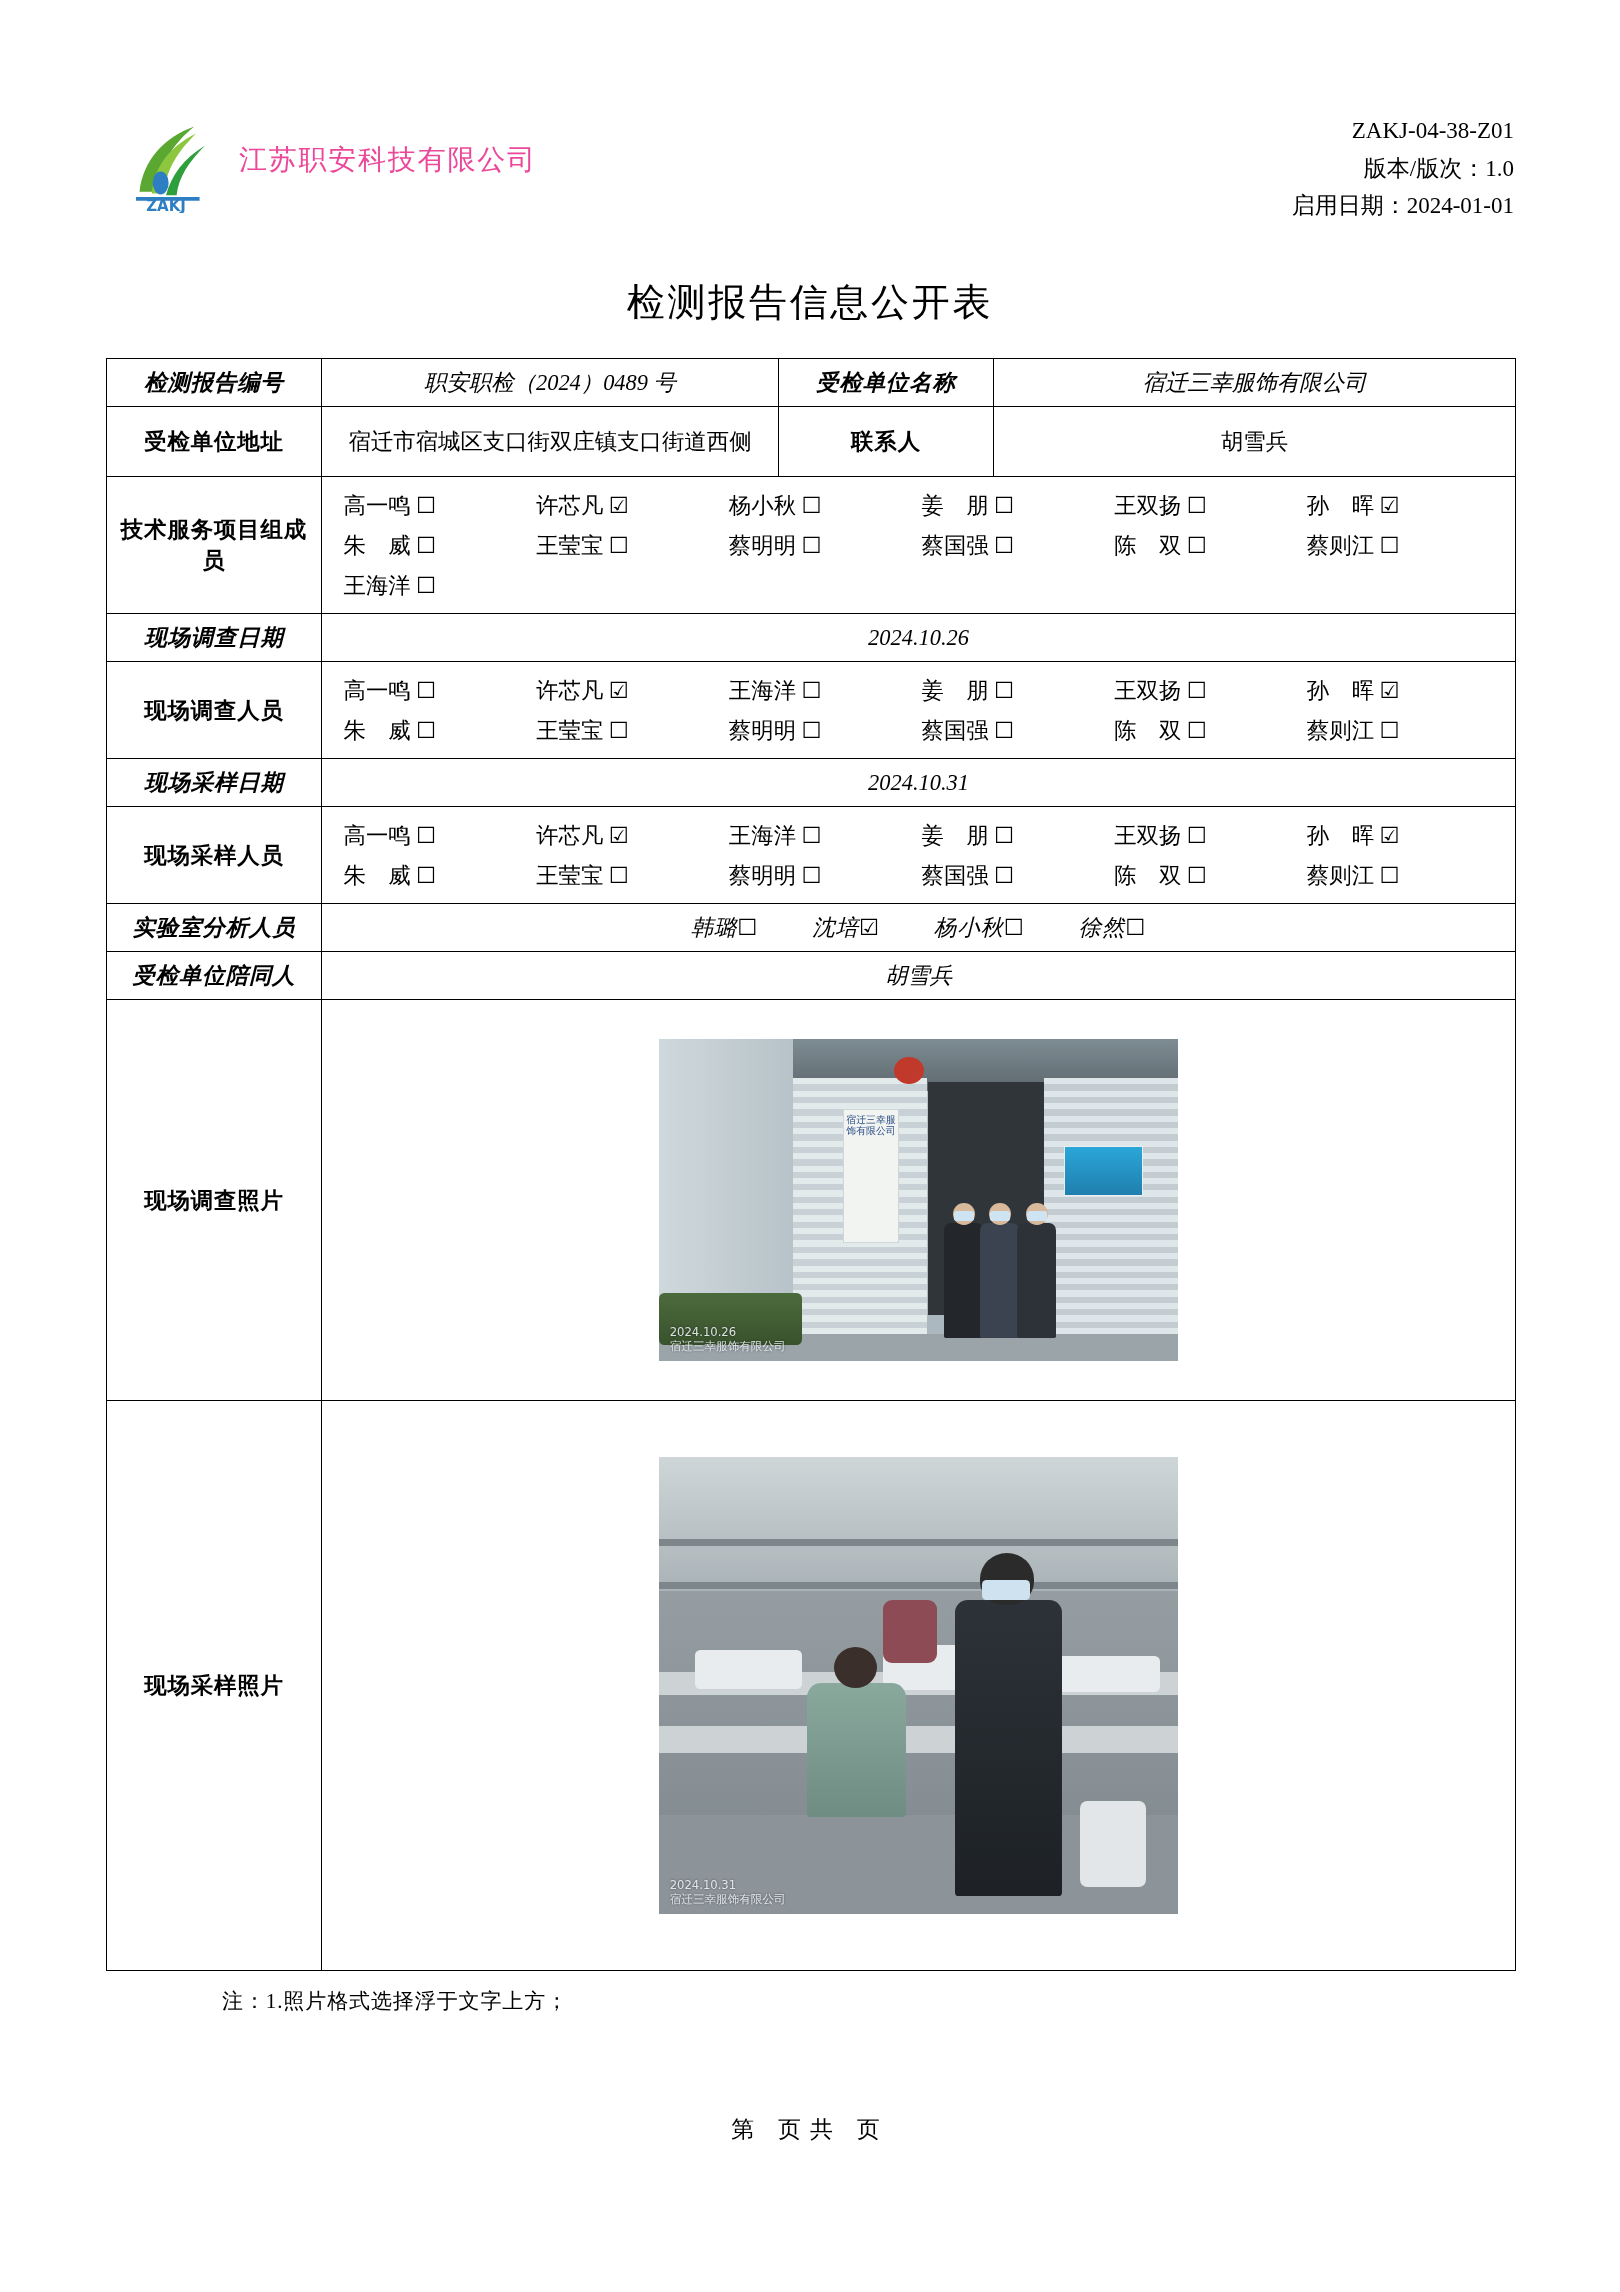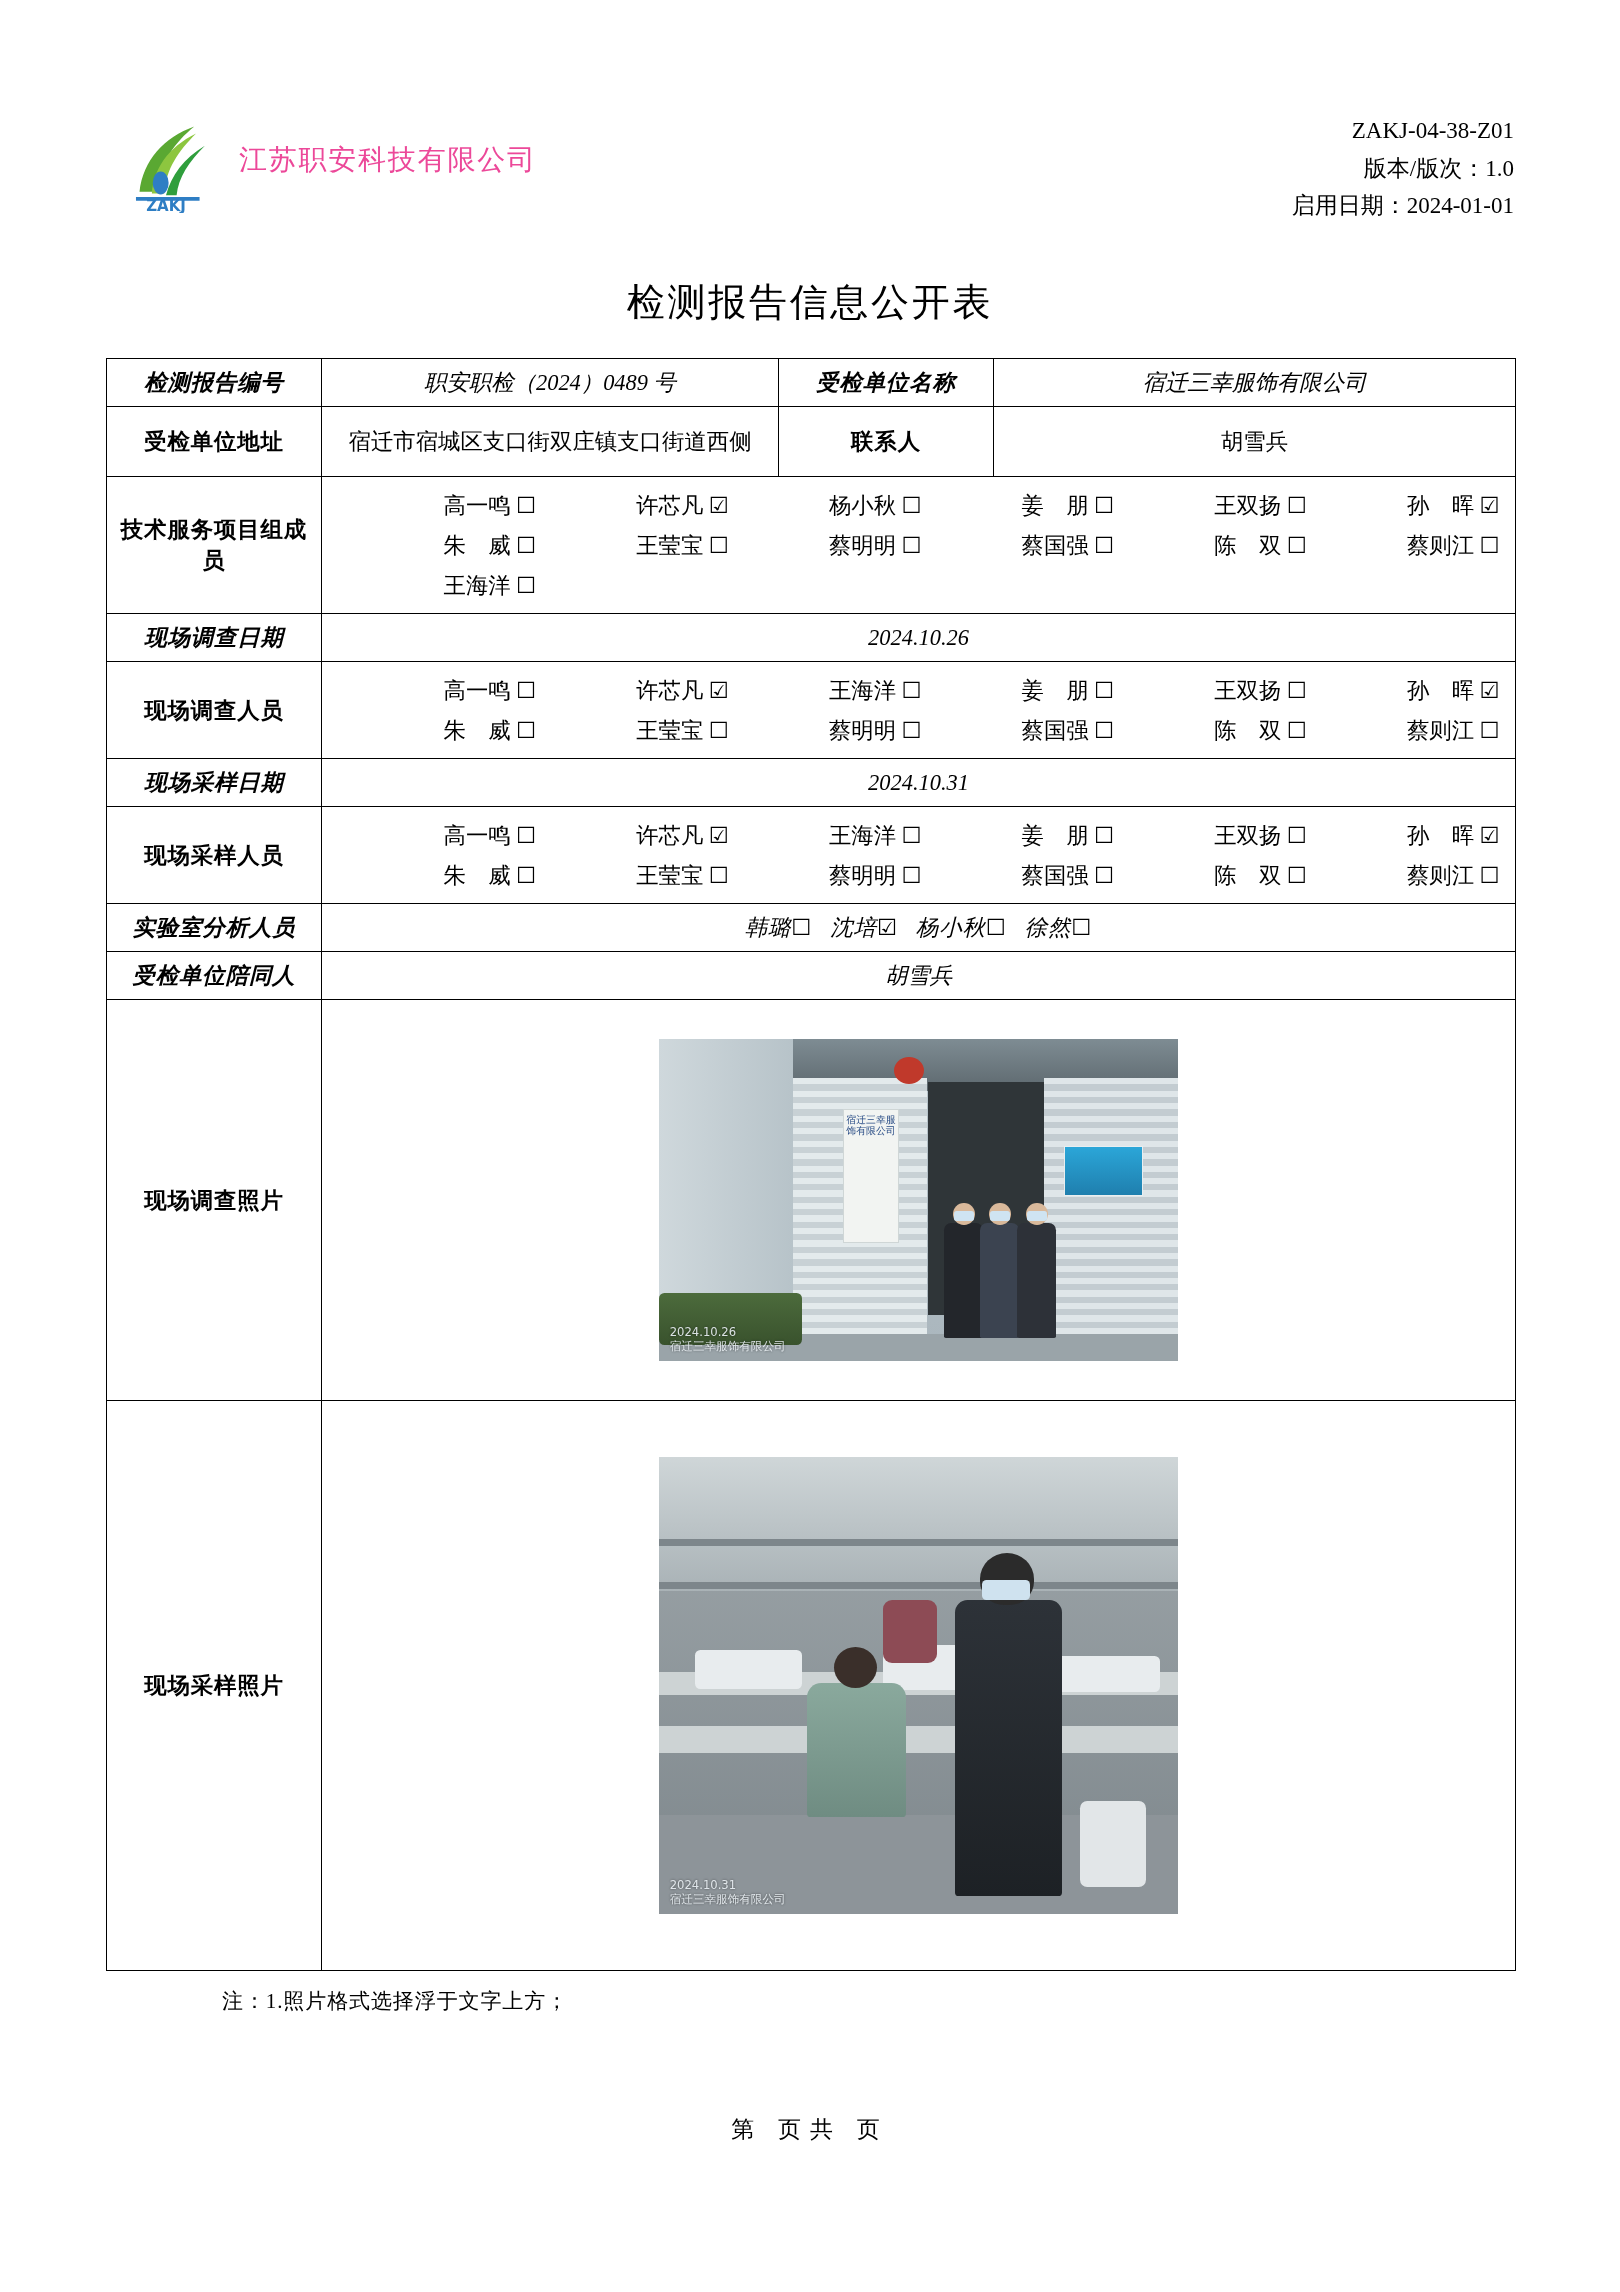--- a/index.html
+++ b/index.html
@@ -99,37 +99,36 @@
     row-gap: 9px;
   }
   .staff .cellname {
     width: 16.6%;
     box-sizing: border-box;
     font-size: 22.4px;
     white-space: nowrap;
     display: flex;
     align-items: center;
     gap: 5.4px;
-    justify-content: flex-end;
   }
   .nm {
     display: inline-block;
   }
   .box {
     font-family: "DejaVu Sans", sans-serif;
     font-size: 22.4px;
     line-height: 1;
   }
 
   .lab-list {
     text-align: center;
     font-size: 22.4px;
     letter-spacing: 0.9px;
   }
-  .lab-list .item { margin: 0 9px; white-space: nowrap; text-align: right; }
+  .lab-list .item { margin: 0 27px; white-space: nowrap; text-align: right; }
 
   
   .photo-cell {
     height: 385px;
     text-align: center;
     vertical-align: middle;
     padding: 12.5px 0;
   }
   .photo-cell.tall { height: 555px; }
 

